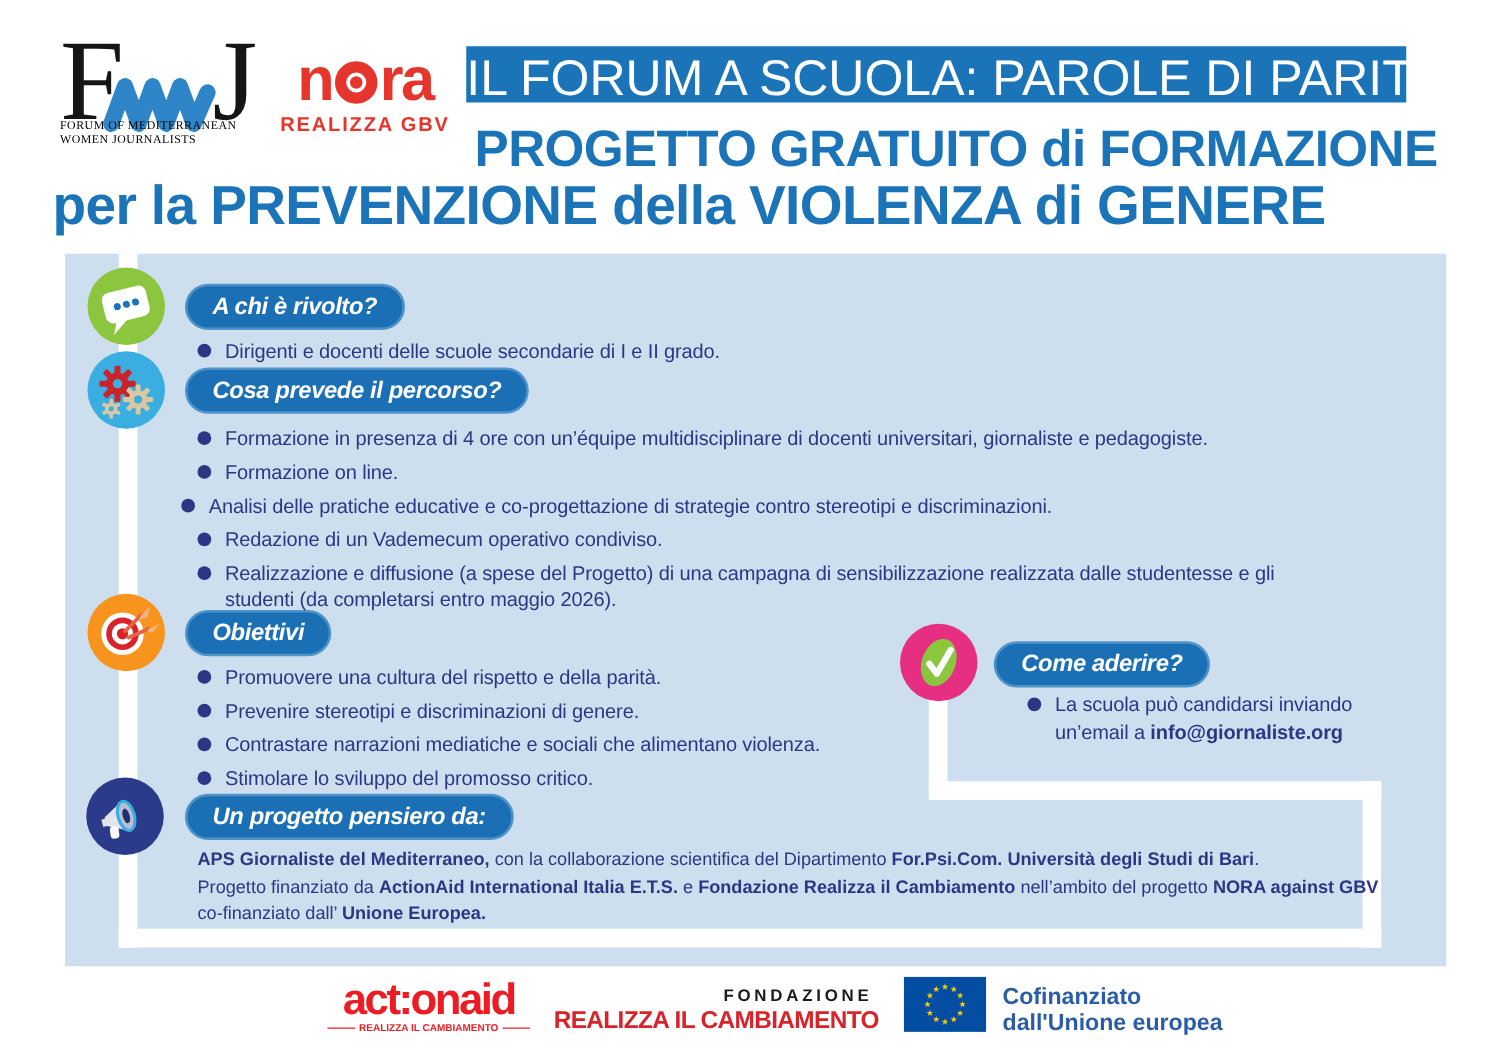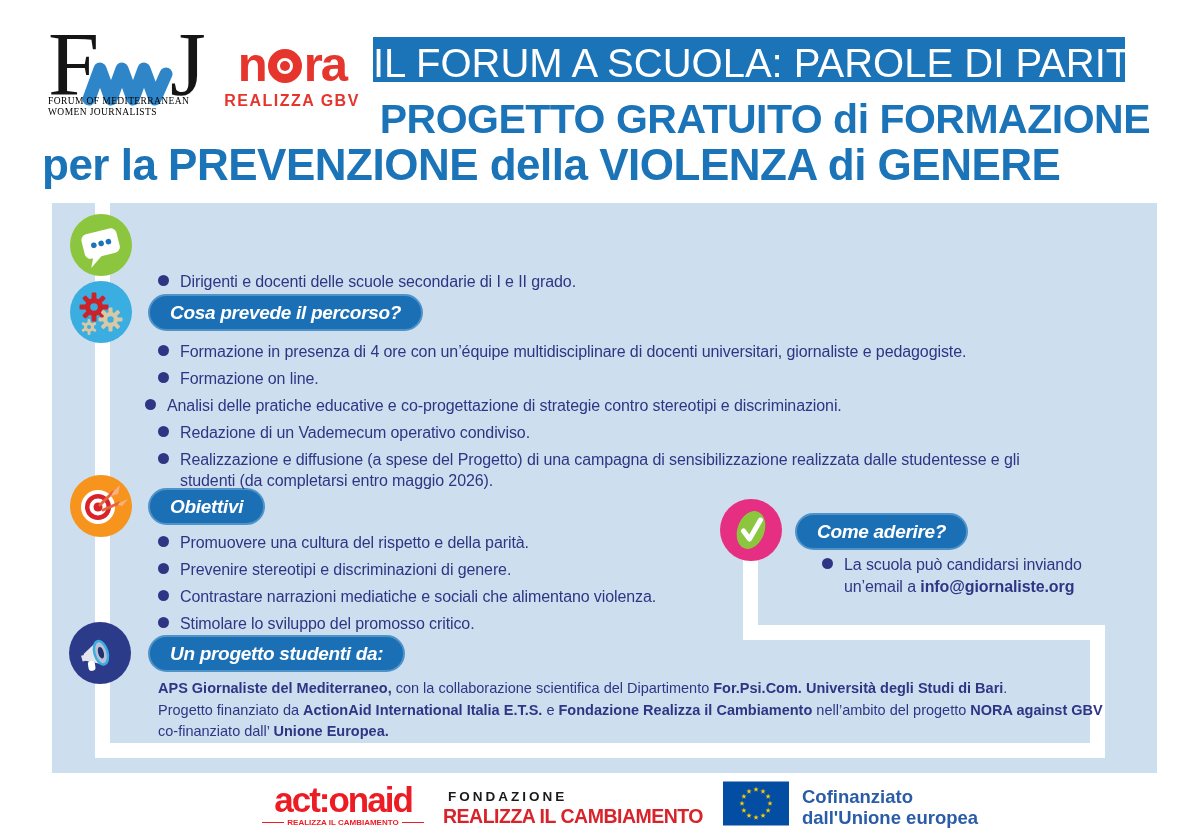--- a/index.html
+++ b/index.html
@@ -45,21 +45,21 @@
   .email { color:#2e3585; }
 
   .credits { position:absolute; left:158px; top:678px; width:960px; color:#2e3585; font-size:14.5px; line-height:21.5px; }
 
   
   .aa { position:absolute; left:262px; top:783px; width:162px; text-align:center; color:#ed1c24; }
   .aa-name { font-size:35px; font-weight:bold; letter-spacing:-2px; line-height:33px; }
   .aa-tag { margin-top:2px; display:flex; align-items:center; gap:3px; font-size:8px; font-weight:bold; white-space:nowrap; }
   .aa-tag::before,.aa-tag::after { content:""; flex:1; height:1.5px; background:#ed1c24; }
 
-  .fond { position:absolute; left:448px; top:789px; width:250px; text-align:left; }
+  .fond { position:absolute; left:448px; top:789px; width:250px; text-align:right; }
   .fond-top { font-size:13.5px; font-weight:bold; letter-spacing:3px; color:#1a1a1a; }
   .fond-bot { margin-top:1px; display:flex; align-items:center; justify-content:center; font-size:19.5px; font-weight:bold; letter-spacing:-0.5px; color:#d8232a; white-space:nowrap; }
   .fond-bot::before,.fond-bot::after { content:""; width:10px; height:2.5px; background:#d8232a; margin:0 2px; }
 
   .euflag { position:absolute; left:723px; top:781px; width:66px; height:45px; }
   .eutxt { position:absolute; left:802px; top:786px; font-size:18.5px; font-weight:bold; color:#2a5ca8; line-height:21px; }
 </style>
 </head>
 <body>
 
@@ -184,24 +184,25 @@
       <g transform="rotate(-16 31 31)">
         <path d="M12 28.5 h5 v6 h-5 z" fill="#e2e5ee"></path>
         <path d="M15 27.5 L31 19 L31 43 L15 34.5 Z" fill="#e2e5ee"></path>
         <ellipse cx="32" cy="31" rx="6.5" ry="12" fill="#b9c0d6" stroke="#3aaee0" stroke-width="2.5"></ellipse>
         <ellipse cx="32" cy="31" rx="2.8" ry="6" fill="#23306f"></ellipse>
         <rect x="16" y="36" width="7" height="10" rx="3" fill="#fff" transform="rotate(8 19 41)"></rect>
       </g>
     </svg>
   </div>
 
+  <div class="pill" style="left:148px;top:227px">A chi è rivolto?</div>
   <div class="pill" style="left:148px;top:294px">Cosa prevede il percorso?</div>
   <div class="pill" style="left:148px;top:488px">Obiettivi</div>
   <div class="pill" style="left:795px;top:513px">Come aderire?</div>
-  <div class="pill" style="left:148px;top:635px">Un progetto studenti da:</div>
+  <div class="pill" style="left:148px;top:635px">Un progetto pensiero da:</div>
 
   <div class="brow" style="left:158px;top:271px">
     <span class="dot"></span>
     <span>Dirigenti e docenti delle scuole secondarie di I e II grado.</span>
   </div>
 
   <div class="brow" style="left:158px;top:341px;max-width:900px">
     <span class="dot"></span>
     <span>Formazione in presenza di 4 ore con un’équipe multidisciplinare di docenti universitari, giornaliste e pedagogiste.</span>
   </div>

